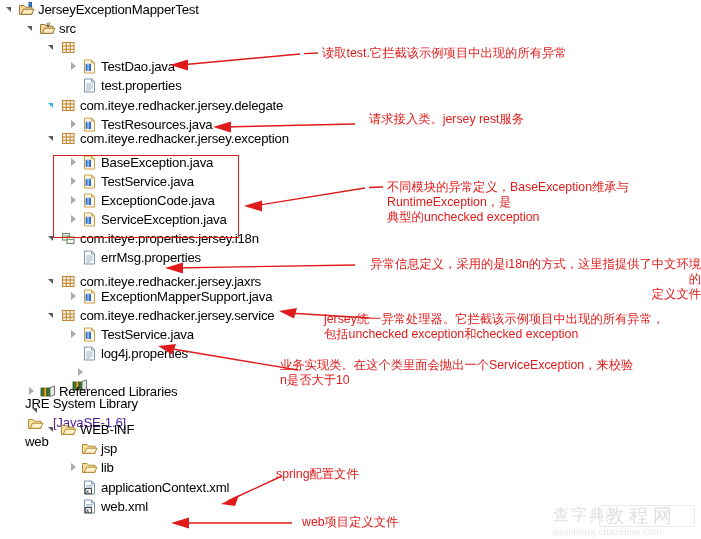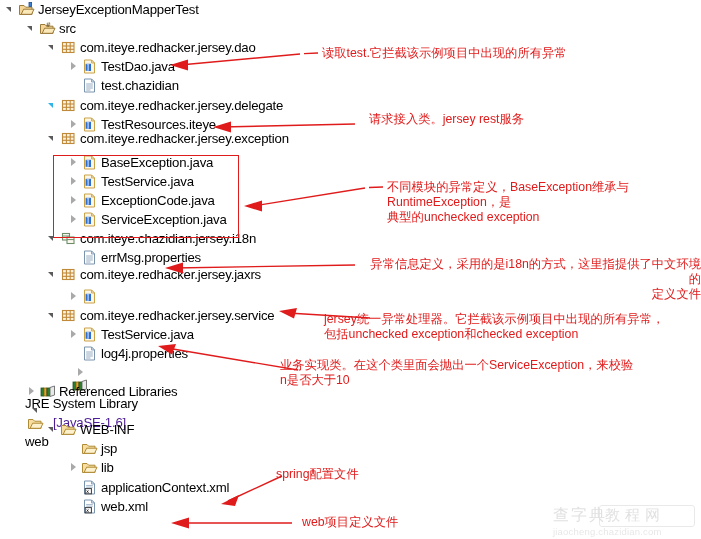--- a/index.html
+++ b/index.html
@@ -143,21 +143,21 @@
     left: 0; top: 2px;
     font-size: 16px;
     color: #9a9a9a;
     font-family: "DejaVu Sans", sans-serif;
     letter-spacing: 2px;
     line-height: 20px;
   }
   .wm-cn2 {
     position: absolute;
     left: 52px; top: 2px;
-    font-size: 15px;
+    font-size: 19px;
     color: #9a9a9a;
     font-family: "DejaVu Sans", sans-serif;
     letter-spacing: 5px;
     line-height: 20px;
   }
   .wm-url {
     position: absolute;
     left: 0; top: 23px;
     font-size: 9.5px;
     color: #b0b0b0;
@@ -197,21 +197,20 @@
         <span class="twisty open"></span>
         <span class="ico">
           <svg width="17" height="17" viewBox="0 0 17 17">
             <rect x="2.5" y="3.5" width="11.5" height="10" fill="#fdf3e2" stroke="#c08a3a" stroke-width="1.1"></rect>
             <line x1="2.5" y1="7" x2="14" y2="7" stroke="#c08a3a" stroke-width="1.1"></line>
             <line x1="2.5" y1="10.3" x2="14" y2="10.3" stroke="#c08a3a" stroke-width="1.1"></line>
             <line x1="6.4" y1="3.5" x2="6.4" y2="13.5" stroke="#c08a3a" stroke-width="1.1"></line>
             <line x1="10.2" y1="3.5" x2="10.2" y2="13.5" stroke="#c08a3a" stroke-width="1.1"></line>
           </svg>
         </span>
-        <span class="label">com.iteye.redhacker.jersey.dao</span>
       </div>
       <div class="row" style="top: 57.3px; left: 67px;">
         <span class="twisty closed"></span>
         <span class="ico">
           <svg width="17" height="17" viewBox="0 0 17 17">
             <path d="M3.5 2 L10.5 2 L13.5 5 L13.5 15 L3.5 15 Z" fill="#fdf6e3" stroke="#c9a24a" stroke-width="1"></path>
             <path d="M10.5 2 L10.5 5 L13.5 5 Z" fill="#efe0b4" stroke="#c9a24a" stroke-width="0.8"></path>
             <rect x="4.6" y="5.8" width="5.4" height="7.2" fill="#2d6fd0"></rect>
             <text x="5.6" y="12" font-size="7.5" fill="#ffffff" font-family="DejaVu Serif, serif">J</text>
           </svg>
@@ -223,21 +222,21 @@
         <span class="ico">
           <svg width="17" height="17" viewBox="0 0 17 17">
             <path d="M3.5 2 L10.5 2 L13.5 5 L13.5 15 L3.5 15 Z" fill="#ffffff" stroke="#7a93ad" stroke-width="1"></path>
             <path d="M10.5 2 L10.5 5 L13.5 5 Z" fill="#dce7f0" stroke="#7a93ad" stroke-width="0.8"></path>
             <line x1="5.2" y1="7" x2="11.8" y2="7" stroke="#8aa3bb" stroke-width="0.9"></line>
             <line x1="5.2" y1="9" x2="11.8" y2="9" stroke="#8aa3bb" stroke-width="0.9"></line>
             <line x1="5.2" y1="11" x2="11.8" y2="11" stroke="#8aa3bb" stroke-width="0.9"></line>
             <line x1="5.2" y1="13" x2="9.5" y2="13" stroke="#8aa3bb" stroke-width="0.9"></line>
           </svg>
         </span>
-        <span class="label">test.chazidian</span>
+        <span class="label">test.properties</span>
       </div>
       <div class="row" style="top: 95.5px; left: 46px;">
         <span class="twisty open sel"></span>
         <span class="ico">
           <svg width="17" height="17" viewBox="0 0 17 17">
             <rect x="2.5" y="3.5" width="11.5" height="10" fill="#fdf3e2" stroke="#c08a3a" stroke-width="1.1"></rect>
             <line x1="2.5" y1="7" x2="14" y2="7" stroke="#c08a3a" stroke-width="1.1"></line>
             <line x1="2.5" y1="10.3" x2="14" y2="10.3" stroke="#c08a3a" stroke-width="1.1"></line>
             <line x1="6.4" y1="3.5" x2="6.4" y2="13.5" stroke="#c08a3a" stroke-width="1.1"></line>
             <line x1="10.2" y1="3.5" x2="10.2" y2="13.5" stroke="#c08a3a" stroke-width="1.1"></line>
@@ -248,21 +247,21 @@
       <div class="row" style="top: 114.6px; left: 67px;">
         <span class="twisty closed"></span>
         <span class="ico">
           <svg width="17" height="17" viewBox="0 0 17 17">
             <path d="M3.5 2 L10.5 2 L13.5 5 L13.5 15 L3.5 15 Z" fill="#fdf6e3" stroke="#c9a24a" stroke-width="1"></path>
             <path d="M10.5 2 L10.5 5 L13.5 5 Z" fill="#efe0b4" stroke="#c9a24a" stroke-width="0.8"></path>
             <rect x="4.6" y="5.8" width="5.4" height="7.2" fill="#2d6fd0"></rect>
             <text x="5.6" y="12" font-size="7.5" fill="#ffffff" font-family="DejaVu Serif, serif">J</text>
           </svg>
         </span>
-        <span class="label">TestResources.iteye</span>
+        <span class="label">TestResources.java</span>
       </div>
       <div class="row" style="top: 129px; left: 46px;">
         <span class="twisty open"></span>
         <span class="ico">
           <svg width="17" height="17" viewBox="0 0 17 17">
             <rect x="2.5" y="3.5" width="11.5" height="10" fill="#fdf3e2" stroke="#c08a3a" stroke-width="1.1"></rect>
             <line x1="2.5" y1="7" x2="14" y2="7" stroke="#c08a3a" stroke-width="1.1"></line>
             <line x1="2.5" y1="10.3" x2="14" y2="10.3" stroke="#c08a3a" stroke-width="1.1"></line>
             <line x1="6.4" y1="3.5" x2="6.4" y2="13.5" stroke="#c08a3a" stroke-width="1.1"></line>
             <line x1="10.2" y1="3.5" x2="10.2" y2="13.5" stroke="#c08a3a" stroke-width="1.1"></line>
@@ -321,37 +320,37 @@
       <div class="row" style="top: 229.2px; left: 46px;">
         <span class="twisty open"></span>
         <span class="ico">
           <svg width="17" height="17" viewBox="0 0 17 17">
             <rect x="2.5" y="3.5" width="7" height="6.5" fill="#fdfaf3" stroke="#6f8c6a" stroke-width="1.1"></rect>
             <rect x="7" y="7" width="7" height="6.5" fill="#fdfaf3" stroke="#6f8c6a" stroke-width="1.1"></rect>
             <line x1="2.5" y1="6" x2="9.5" y2="6" stroke="#6f8c6a" stroke-width="1"></line>
             <line x1="7" y1="9.6" x2="14" y2="9.6" stroke="#6f8c6a" stroke-width="1"></line>
           </svg>
         </span>
-        <span class="label">com.iteye.chazidian.jersey.i18n</span>
+        <span class="label">com.iteye.properties.jersey.i18n</span>
       </div>
       <div class="row" style="top: 248.3px; left: 67px;">
         <span class="twisty none"></span>
         <span class="ico">
           <svg width="17" height="17" viewBox="0 0 17 17">
             <path d="M3.5 2 L10.5 2 L13.5 5 L13.5 15 L3.5 15 Z" fill="#ffffff" stroke="#7a93ad" stroke-width="1"></path>
             <path d="M10.5 2 L10.5 5 L13.5 5 Z" fill="#dce7f0" stroke="#7a93ad" stroke-width="0.8"></path>
             <line x1="5.2" y1="7" x2="11.8" y2="7" stroke="#8aa3bb" stroke-width="0.9"></line>
             <line x1="5.2" y1="9" x2="11.8" y2="9" stroke="#8aa3bb" stroke-width="0.9"></line>
             <line x1="5.2" y1="11" x2="11.8" y2="11" stroke="#8aa3bb" stroke-width="0.9"></line>
             <line x1="5.2" y1="13" x2="9.5" y2="13" stroke="#8aa3bb" stroke-width="0.9"></line>
           </svg>
         </span>
         <span class="label">errMsg.properties</span>
       </div>
-      <div class="row" style="top: 265px; left: 46px;">
+      <div class="row" style="top: 272px; left: 46px;">
         <span class="twisty open"></span>
         <span class="ico">
           <svg width="17" height="17" viewBox="0 0 17 17">
             <rect x="2.5" y="3.5" width="11.5" height="10" fill="#fdf3e2" stroke="#c08a3a" stroke-width="1.1"></rect>
             <line x1="2.5" y1="7" x2="14" y2="7" stroke="#c08a3a" stroke-width="1.1"></line>
             <line x1="2.5" y1="10.3" x2="14" y2="10.3" stroke="#c08a3a" stroke-width="1.1"></line>
             <line x1="6.4" y1="3.5" x2="6.4" y2="13.5" stroke="#c08a3a" stroke-width="1.1"></line>
             <line x1="10.2" y1="3.5" x2="10.2" y2="13.5" stroke="#c08a3a" stroke-width="1.1"></line>
           </svg>
         </span>
@@ -360,20 +359,21 @@
       <div class="row" style="top: 286.5px; left: 67px;">
         <span class="twisty closed"></span>
         <span class="ico">
           <svg width="17" height="17" viewBox="0 0 17 17">
             <path d="M3.5 2 L10.5 2 L13.5 5 L13.5 15 L3.5 15 Z" fill="#fdf6e3" stroke="#c9a24a" stroke-width="1"></path>
             <path d="M10.5 2 L10.5 5 L13.5 5 Z" fill="#efe0b4" stroke="#c9a24a" stroke-width="0.8"></path>
             <rect x="4.6" y="5.8" width="5.4" height="7.2" fill="#2d6fd0"></rect>
             <text x="5.6" y="12" font-size="7.5" fill="#ffffff" font-family="DejaVu Serif, serif">J</text>
           </svg>
         </span>
+        <span class="label">ExceptionMapperSupport.java</span>
       </div>
       <div class="row" style="top: 305.6px; left: 46px;">
         <span class="twisty open"></span>
         <span class="ico">
           <svg width="17" height="17" viewBox="0 0 17 17">
             <rect x="2.5" y="3.5" width="11.5" height="10" fill="#fdf3e2" stroke="#c08a3a" stroke-width="1.1"></rect>
             <line x1="2.5" y1="7" x2="14" y2="7" stroke="#c08a3a" stroke-width="1.1"></line>
             <line x1="2.5" y1="10.3" x2="14" y2="10.3" stroke="#c08a3a" stroke-width="1.1"></line>
             <line x1="6.4" y1="3.5" x2="6.4" y2="13.5" stroke="#c08a3a" stroke-width="1.1"></line>
             <line x1="10.2" y1="3.5" x2="10.2" y2="13.5" stroke="#c08a3a" stroke-width="1.1"></line>

